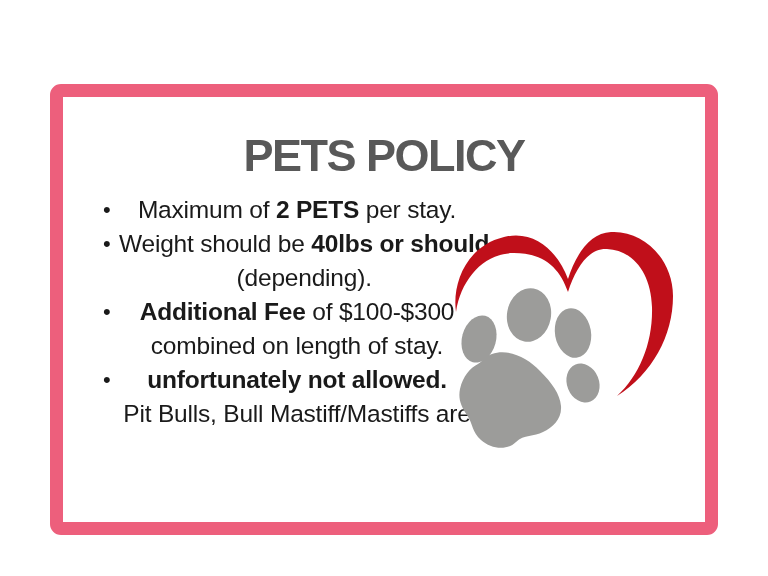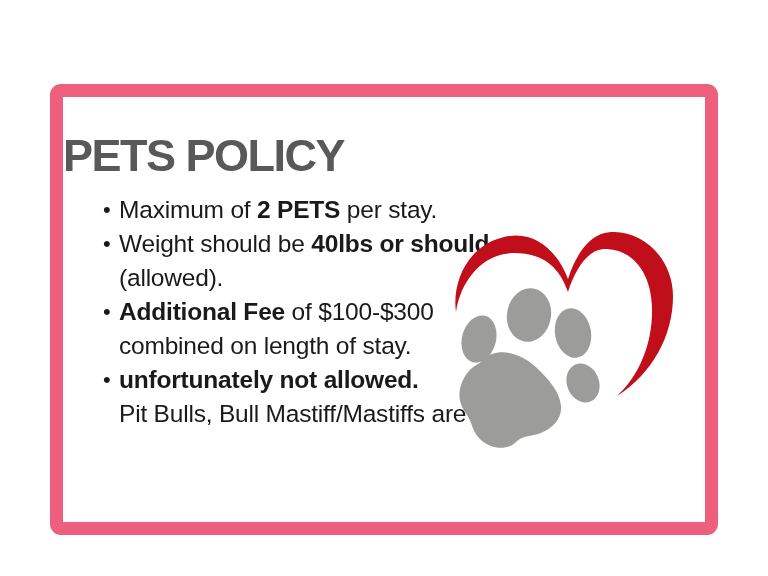--- a/index.html
+++ b/index.html
@@ -24,21 +24,21 @@
   .policy-card{
     position:absolute;
     left:50px;top:84px;width:668px;height:451px;
     background:#fff;
     border:13px solid var(--frame-pink);
     border-radius:11px;
   }
   .page-title{
     position:absolute;
     left:0;right:0;top:36px;
-    text-align:left;
+    text-align:center;
     font-size:45px;
     line-height:1;
     font-weight:bold;
     letter-spacing:-1.5px;
     color:var(--title-gray);
     white-space:nowrap;
   }
   .bullet-list{
     position:absolute;
     left:40px;top:96px;
@@ -53,21 +53,21 @@
     display:flex;
     align-items:flex-start;
   }
   .bullet-item .dot{
     flex:0 0 16px;
     font-size:22px;
     line-height:34px;
     color:var(--text-black);
   }
   .bullet-content{flex:1;}
-  .bullet-line{white-space:nowrap;}
+  .bullet-line{white-space:nowrap;text-align:center;}
   .bullet-content .b{font-weight:bold;}
   .graphic{
     position:absolute;
     left:377px;top:125px;
     width:250px;height:240px;
   }
   .heart-path{fill:var(--heart-red);}
   .paw-part{fill:var(--paw-gray);}
 </style>
 </head>
@@ -82,21 +82,21 @@
         <li class="bullet-item">
           <span class="dot">•</span>
           <div class="bullet-content">
             <div class="bullet-line"><span>Maximum of </span><span class="b">2 PETS</span><span> per stay.</span></div>
           </div>
         </li>
         <li class="bullet-item">
           <span class="dot">•</span>
           <div class="bullet-content">
             <div class="bullet-line"><span>Weight should be </span><span class="b">40lbs or should</span></div>
-            <div class="bullet-line"><span>(allowed).</span></div>
+            <div class="bullet-line"><span>(depending).</span></div>
           </div>
         </li>
         <li class="bullet-item">
           <span class="dot">•</span>
           <div class="bullet-content">
             <div class="bullet-line"><span class="b">Additional Fee</span><span> of $100-$300</span></div>
             <div class="bullet-line"><span>combined on length of stay.</span></div>
           </div>
         </li>
         <li class="bullet-item">

